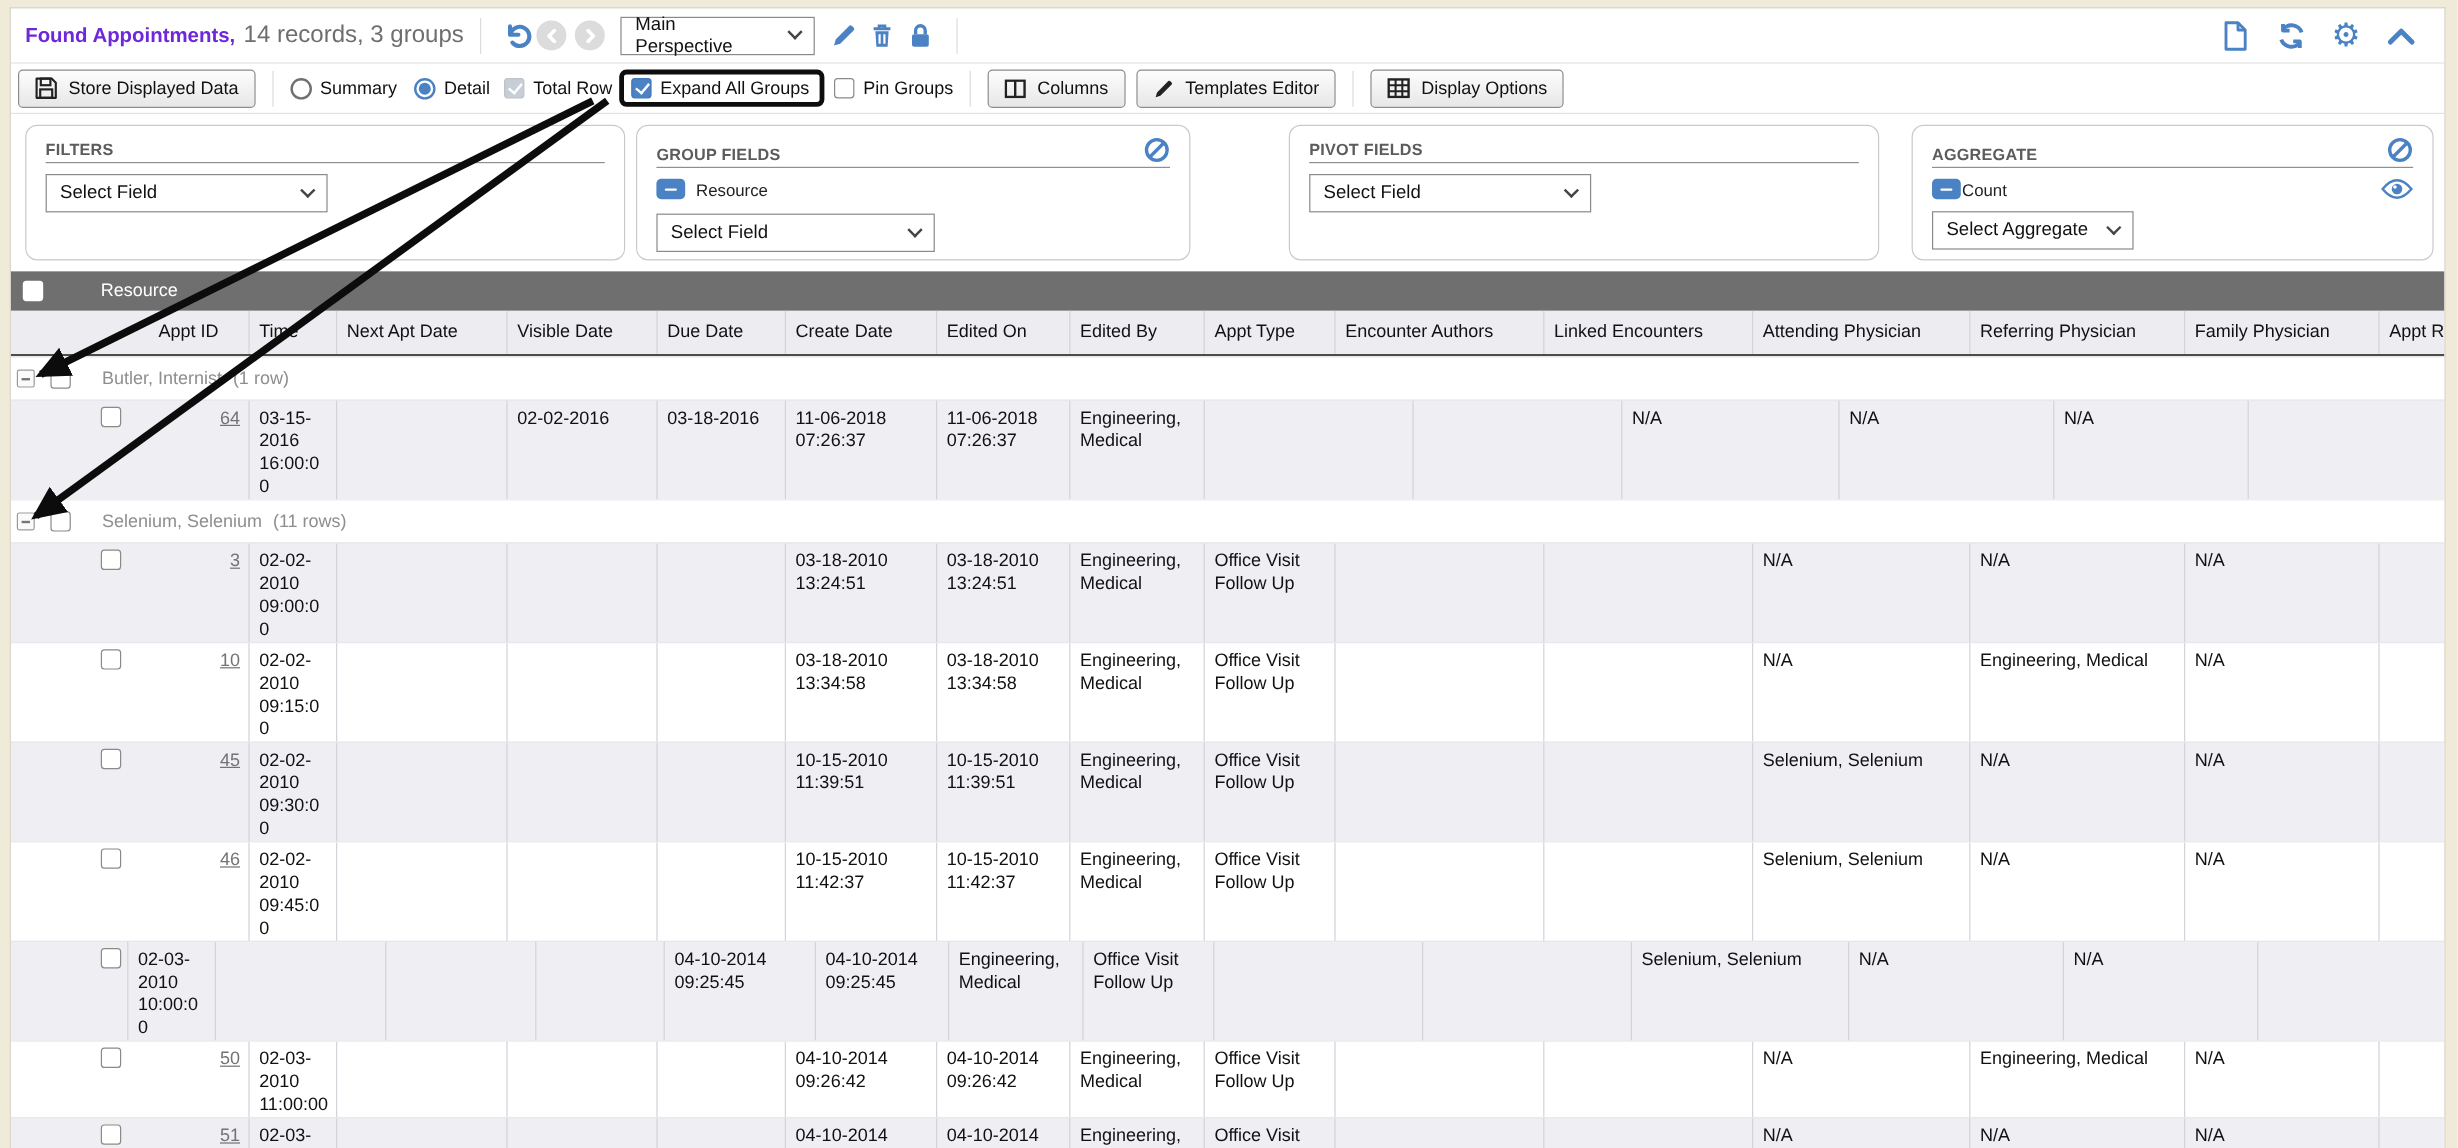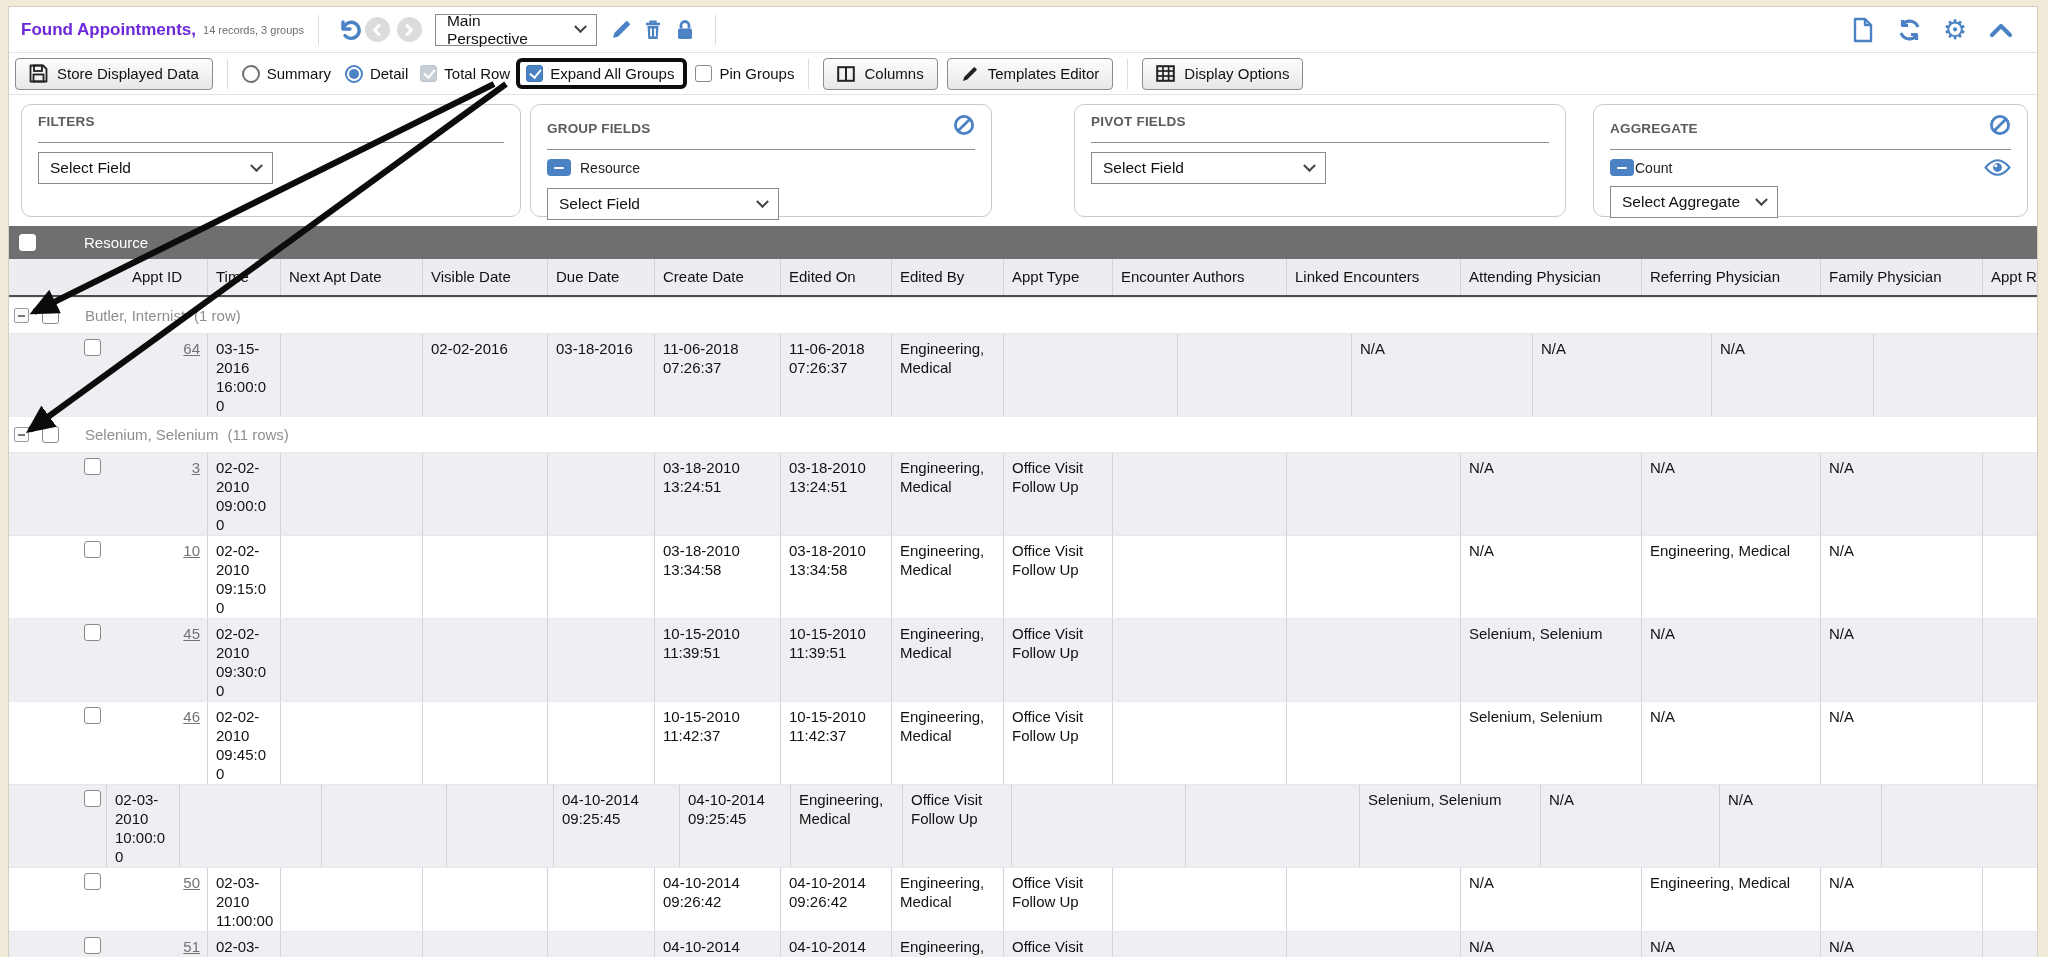--- a/index.html
+++ b/index.html
@@ -3,21 +3,21 @@
 <meta charset="utf-8">
 <style>
   *{box-sizing:border-box;margin:0;padding:0}
   html,body{width:2048px;height:957px}
   body{background:#f0ead8;font-family:"Liberation Sans",sans-serif;position:relative;overflow:hidden;color:#111}
   .app{position:absolute;left:8px;top:6px;width:2030px;height:951px;background:#fff;border:1px solid #d5cfc1;border-bottom:none;overflow:hidden}
 
   
   .titlebar{height:46px;border-bottom:1px solid #e3e3e3;display:flex;align-items:center;padding:0 12px}
   .tb-title{font-size:17px;font-weight:bold;color:#6d28d9}
-  .tb-sub{font-size:11px;color:#6e6e6e;margin-left:7px}
+  .tb-sub{font-size:20px;color:#6e6e6e;margin-left:7px}
   .vsep{width:1px;height:30px;background:#dcdcdc;margin:0 14px}
   .icon-blue{color:#4a82c4}
   .iconbtn{display:inline-flex;align-items:center;justify-content:center;width:32px;height:32px;cursor:pointer}
   .circlebtn{width:25px;height:25px;border-radius:50%;background:#dcdcdc;display:inline-flex;align-items:center;justify-content:center;margin-right:7px}
   .sel{display:inline-flex;align-items:center;justify-content:space-between;border:1px solid #8a8a8a;background:#fff;height:32px;padding:0 11px;font-size:15.5px;color:#111;cursor:pointer}
   .chev{width:9px;height:9px;border-right:2px solid #444;border-bottom:2px solid #444;transform:rotate(45deg) translate(-2px,-2px);flex:none;margin-left:14px}
   .tb-right{margin-left:auto;display:flex;align-items:center;gap:14px;padding-right:8px}
 
   
   .toolbar{height:42px;border-bottom:1px solid #e3e3e3;display:flex;align-items:center;padding:0 6px;font-size:15px}
@@ -28,21 +28,21 @@
   .cb{display:inline-block;width:17px;height:17px;border:1px solid #8a8a8a;border-radius:3px;background:#fff;position:relative;flex:none;cursor:pointer}
   .cb.checked{background:#4a82c4;border-color:#4077b8}
   .cb.checked::after{content:"";position:absolute;left:5px;top:1px;width:5px;height:9px;border:solid #fff;border-width:0 2.5px 2.5px 0;transform:rotate(40deg)}
   .cb.checked.disabled{background:#c7ced5;border-color:#bcc3ca}
   .ctl{display:inline-flex;align-items:center;gap:7px;white-space:nowrap}
   .highlight-box{display:inline-flex;align-items:center;gap:7px;border:4px solid #0d0d0d;border-radius:6px;padding:3px 9px 3px 6px;margin:0 2px}
 
   
   .panels{position:relative;height:131px;border-bottom:1px solid #fff}
   .panel{position:absolute;top:9px;height:113px;background:#fff;border:1px solid #c9c9c9;border-radius:10px;padding:9px 16px 0 16px}
-  .panel-hdr{display:flex;align-items:flex-end;justify-content:space-between;border-bottom:1px solid #8f8f8f;padding-bottom:13px;min-height:22px}
+  .panel-hdr{display:flex;align-items:flex-end;justify-content:space-between;border-bottom:1px solid #8f8f8f;padding-bottom:3px;min-height:22px}
   .panel-title{font-size:13.5px;font-weight:bold;color:#5c5c5c;letter-spacing:.2px}
   .minus{width:24px;height:17px;background:#4a82c4;border-radius:4px;position:relative;flex:none;cursor:pointer}
   .minus::after{content:"";position:absolute;left:7px;top:7.5px;width:10px;height:2.5px;background:#fff;border-radius:1px}
   .field-row{display:flex;align-items:center;gap:9px;margin-top:9px;font-size:14px;color:#222}
 
   
   .graybar{height:33px;background:#6f6f6f;display:flex;align-items:center}
   .graybar .cb{margin-left:10px;border-color:#fff}
   .graybar-label{color:#fff;font-size:15px;margin-left:48px}
   .thead{display:flex;height:38px;background:#ececf1;border-bottom:2px solid #4c4c4c;font-size:15px}

